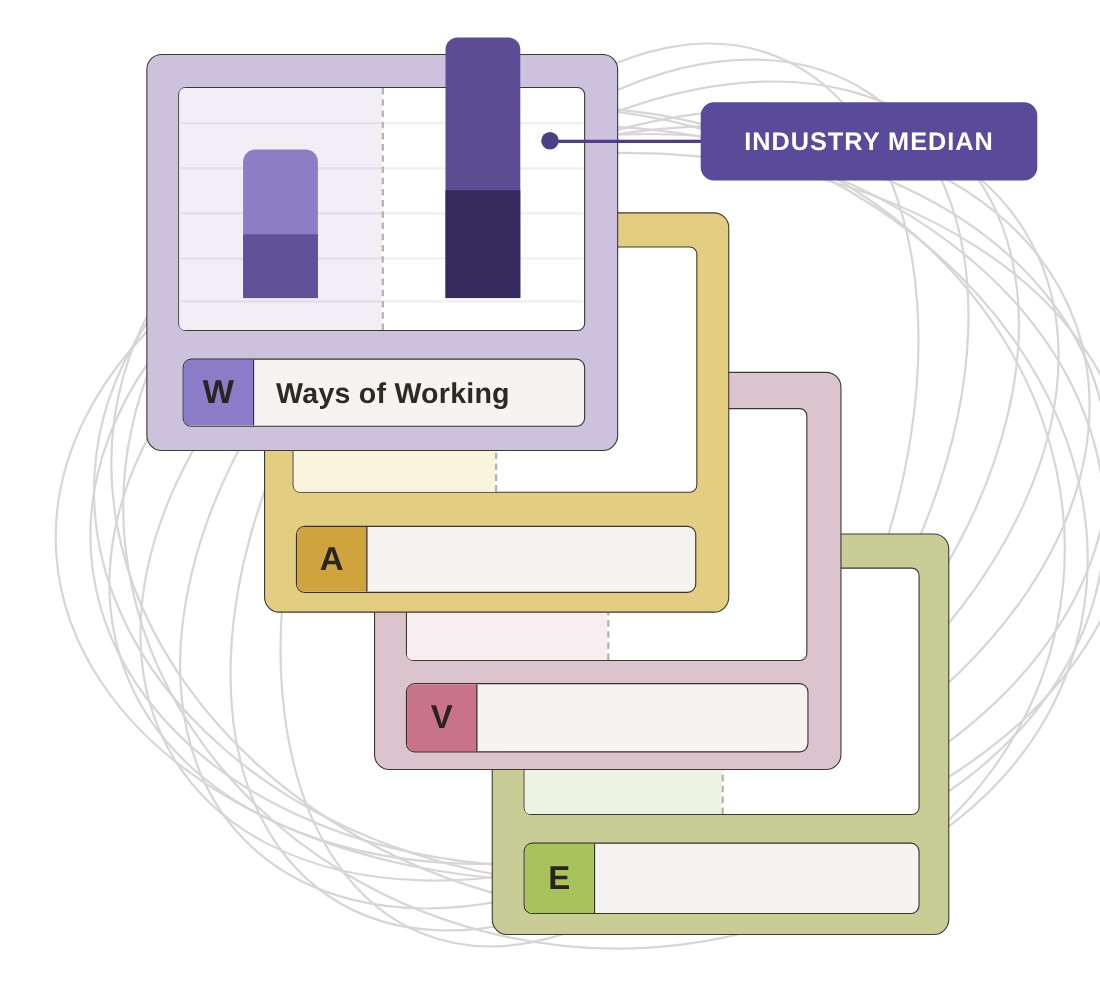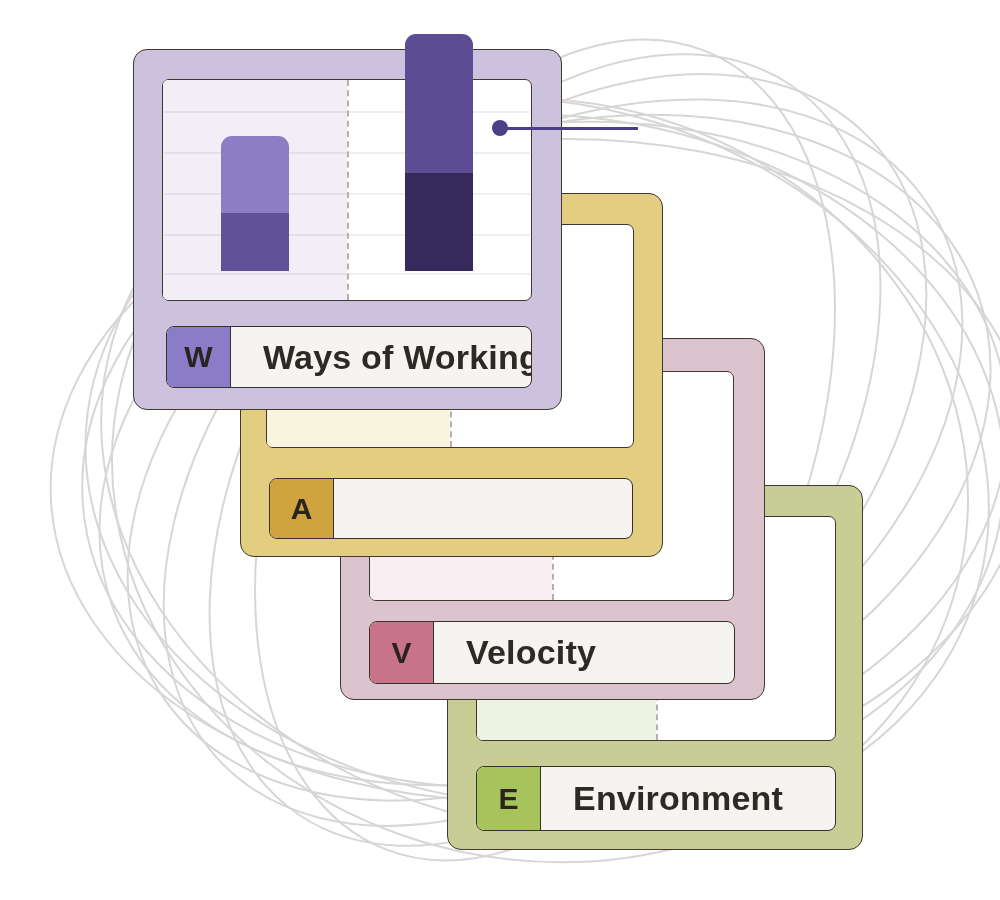--- a/index.html
+++ b/index.html
@@ -47,22 +47,22 @@
   }
   .badge{
     width:63px;flex:0 0 63px;
     background:var(--badge-color,#999);
     border-right:1.6px solid #37312a;
     display:flex;align-items:center;justify-content:center;
     font-size:30px;font-weight:700;color:#29241f;
   }
   .row-label{
     flex:1;display:flex;align-items:center;
-    padding-left:32px;
-    font-size:34px;font-weight:700;color:#2e2925;
+    padding-left:20px;
+    font-size:26px;font-weight:700;color:#2e2925;
     letter-spacing:0.2px;
     white-space:nowrap;
   }
 
   
   .card-environment{left:447px;top:485px;width:416px;height:365px;z-index:1;}
   .card-environment .panel{left:28px;top:30px;width:360px;height:225px;}
   .card-environment .label-row{left:28px;top:280px;width:360px;height:65px;}
 
   .card-velocity{left:340px;top:338px;width:425px;height:362px;z-index:2;}
@@ -130,34 +130,32 @@
 
   <div class="card card-environment" style="--card-color: #c7cd95; --badge-color: #a7c45c; --tint-color: #edf3e2;">
     <div class="panel">
       <div class="tint"></div>
       <div class="divider"></div>
     </div>
     <div class="label-row">
       <div class="badge">
         <span>E</span>
       </div>
-      <div class="row-label">Environment</div>
     </div>
   </div>
 
   <div class="card card-velocity" style="--card-color: #dcc4ce; --badge-color: #c8738a; --tint-color: #f8edf1;">
     <div class="panel">
       <div class="tint"></div>
       <div class="divider"></div>
     </div>
     <div class="label-row">
       <div class="badge">
         <span>V</span>
       </div>
-      <div class="row-label">Velocity</div>
     </div>
   </div>
 
   <div class="card card-alignment" style="--card-color: #e3cd81; --badge-color: #cfa43e; --tint-color: #f9f4de;">
     <div class="panel">
       <div class="tint"></div>
       <div class="divider"></div>
     </div>
     <div class="label-row">
       <div class="badge">
@@ -185,14 +183,17 @@
     <div class="label-row">
       <div class="badge">
         <span>W</span>
       </div>
       <div class="row-label">Ways of Working</div>
     </div>
   </div>
 
   <div class="connector" style="background: rgb(76, 63, 135);"></div>
   <div class="callout-dot" style="background: rgb(76, 63, 135);"></div>
+  <div class="callout" style="background: rgb(89, 75, 153);">
+    <span>INDUSTRY MEDIAN</span>
+  </div>
 
 </div>
 
 </body></html>

